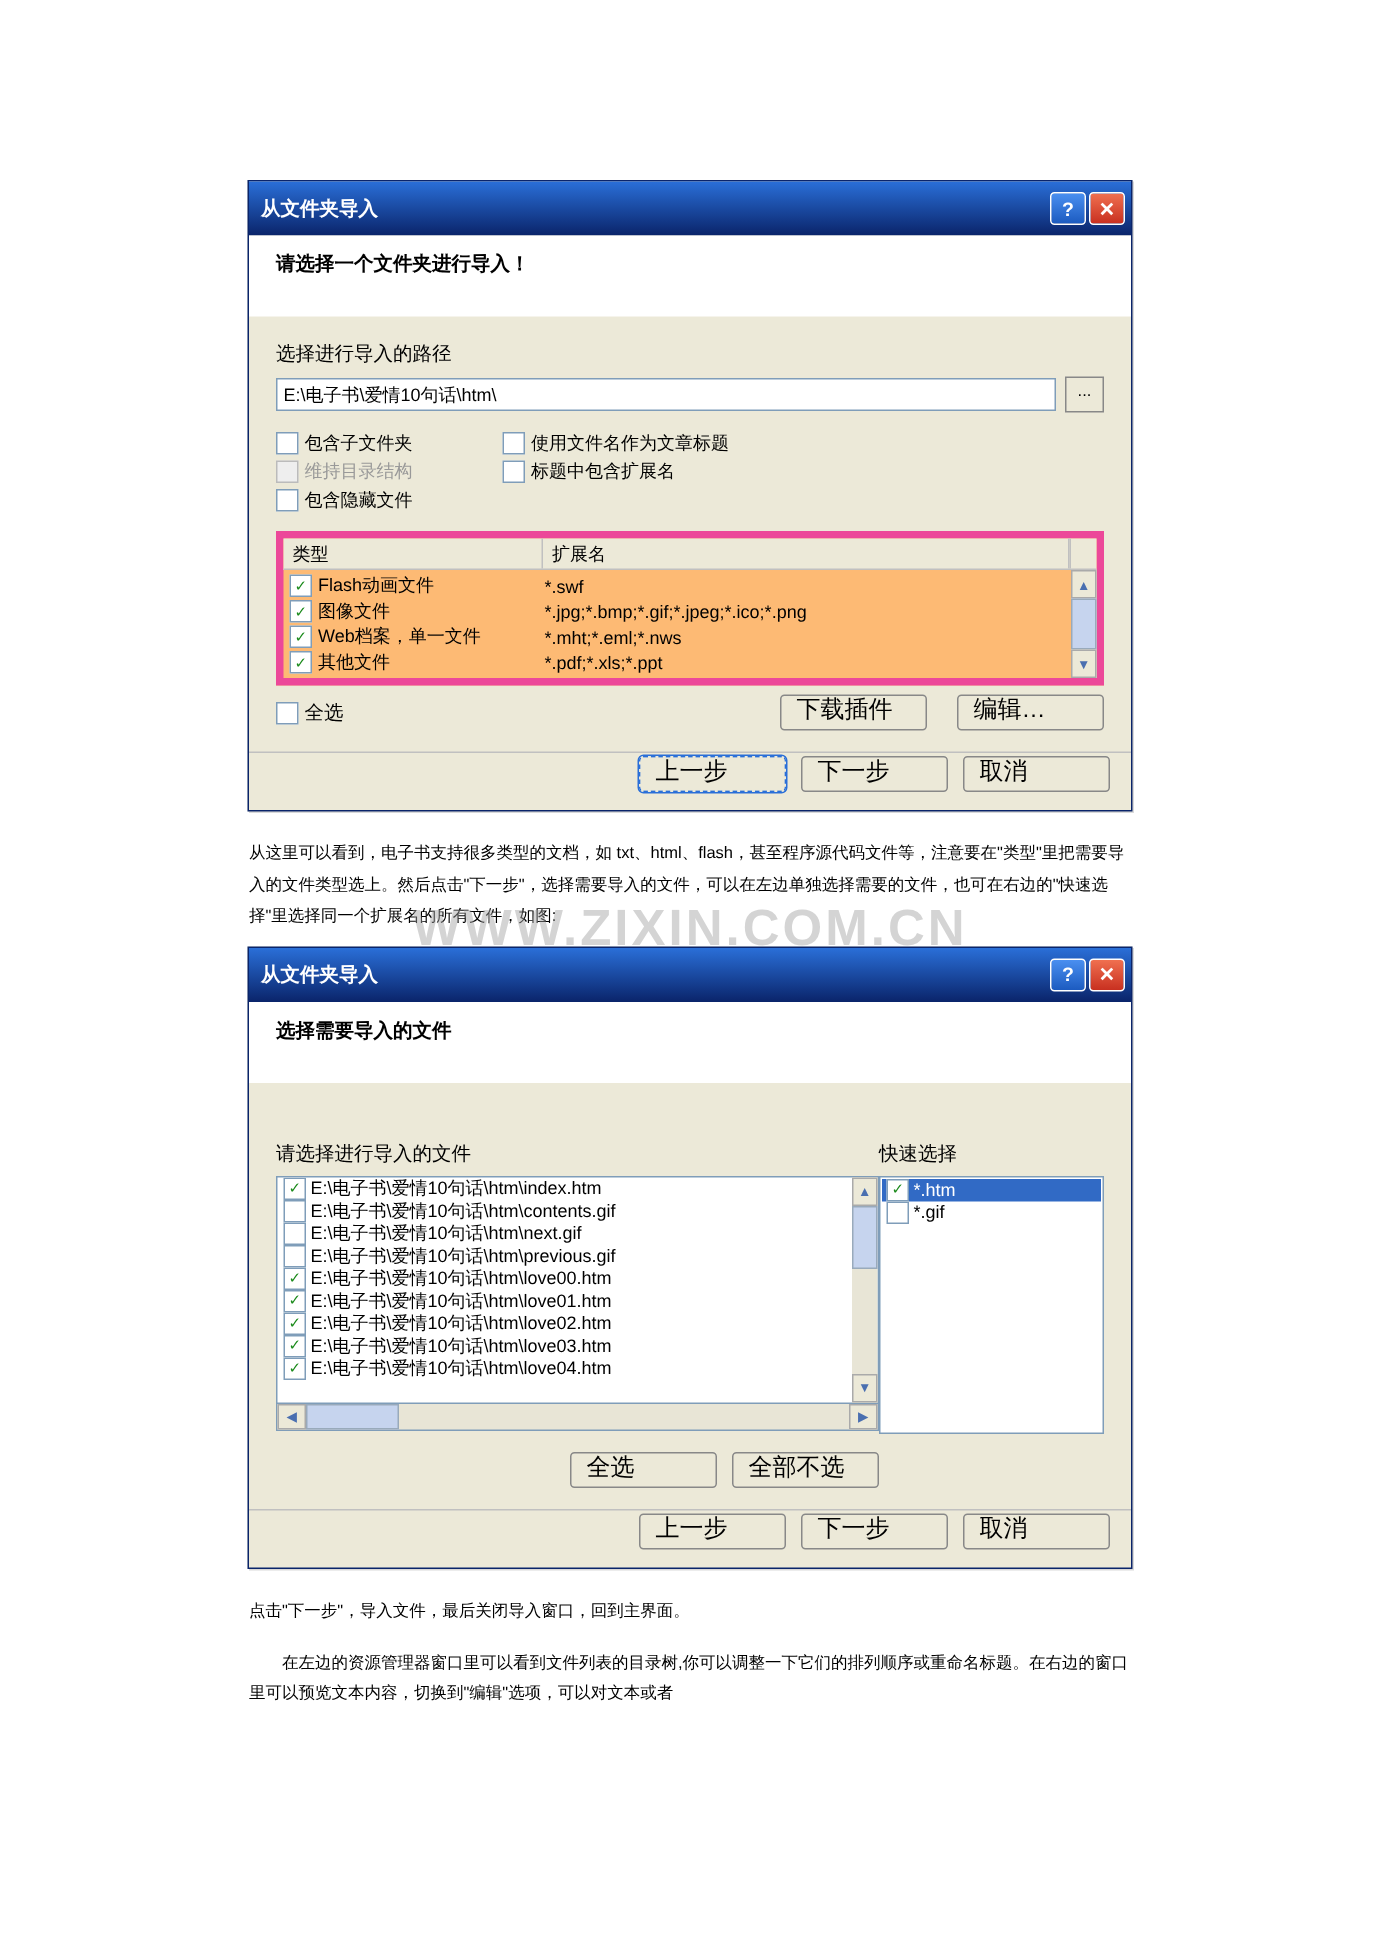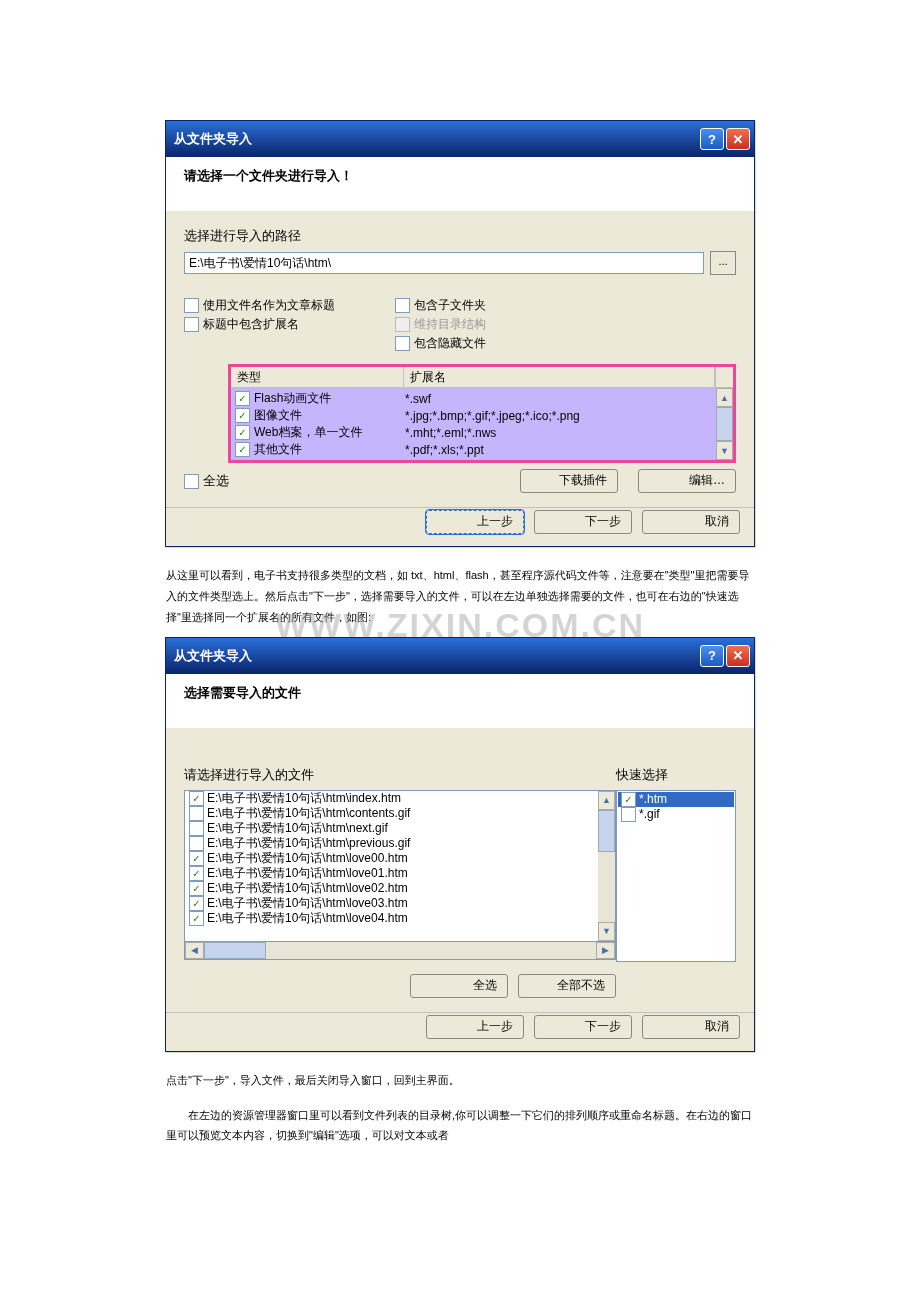--- a/index.html
+++ b/index.html
@@ -61,21 +61,21 @@
 .body-panel {
   padding: 12px 18px 14px 18px;
 }
 .label-row {
   margin: 4px 0 6px 0;
 }
 .path-row {
   display: flex;
   align-items: center;
   gap: 6px;
-  margin-bottom: 20px;
+  margin-bottom: 10px;
   justify-content: center;
 }
 .text-input {
   flex: 1;
   height: 20px;
   background: #fff;
   border: 1px solid #7F9DB9;
   padding: 0 4px;
   font-size: 12px;
   line-height: 20px;
@@ -109,24 +109,23 @@
   background: #fff;
   border: 1px solid #7F9DB9;
   display: inline-flex;
   align-items: center;
   justify-content: center;
   font-size: 10px;
   color: #1a8a1a;
 }
 .cb.disabled { background: #eee; border-color:#bbb; }
 .listview {
-  border: 3px solid #ec4899;
-  background: #c4b5fd;
+  border: 5px solid #ec4899;
+  background: #fdba74;
   margin-bottom: 6px;
-  margin-left: 44px;
 }
 .lv-header {
   display: flex;
   background: #ECE9D8;
   height: 20px;
   border-bottom: 1px solid #c0c0c0;
 }
 .lv-header .col {
   border-right: 1px solid #c0c0c0;
   padding: 2px 6px;
@@ -173,42 +172,42 @@
   align-items: center;
   gap: 4px;
   flex: 1;
 }
 .wbtn {
   min-width: 76px;
   height: 22px;
   background: #ECE9D8;
   border: 1px solid #888;
   border-radius: 3px;
-  text-align: right;
+  text-align: left;
   line-height: 20px;
-  font-size: 12px;
+  font-size: 16px;
   padding: 0 10px;
 }
 .wbtn.focus {
   border: 1px dashed #2a6fd8;
   outline: 1px solid #2a6fd8;
 }
 .wizard-footer {
   border-top: 1px solid #c0c0c0;
   padding: 2px 14px 12px 14px;
   display: flex;
   justify-content: flex-end;
   gap: 10px;
 }
 .files-pane {
   display: flex;
   margin-top: 22px;
 }
 .files-left { flex:1; }
-.files-right { width: 120px; }
+.files-right { width: 150px; }
 .file-listbox {
   border: 1px solid #7F9DB9;
   background:#fff;
   height: 150px;
   display:flex;
 }
 .file-list {
   flex:1;
   overflow:hidden;
   font-size:12px;
@@ -282,42 +281,42 @@
       <span class="winbtn close">✕</span>
     </div>
     <div class="section-heading">请选择一个文件夹进行导入！</div>
     <div class="body-panel">
       <div class="label-row">选择进行导入的路径</div>
       <div class="path-row">
         <div class="text-input">E:\电子书\爱情10句话\htm\</div>
         <div class="browse-btn">...</div>
       </div>
       <div class="checkbox-rows">
+        <div class="check-col" id="d1-checks-left">
+            <div class="check-item">
+              <span class="cb"></span>
+              <span>包含子文件夹</span>
+            </div>
+            <div class="check-item disabled">
+              <span class="cb disabled"></span>
+              <span>维持目录结构</span>
+            </div>
+            <div class="check-item">
+              <span class="cb"></span>
+              <span>包含隐藏文件</span>
+            </div>
+          </div>
         <div class="check-col" id="d1-checks-right">
             <div class="check-item">
               <span class="cb"></span>
               <span>使用文件名作为文章标题</span>
             </div>
             <div class="check-item">
               <span class="cb"></span>
               <span>标题中包含扩展名</span>
-            </div>
-          </div>
-        <div class="check-col" id="d1-checks-left">
-            <div class="check-item">
-              <span class="cb"></span>
-              <span>包含子文件夹</span>
-            </div>
-            <div class="check-item disabled">
-              <span class="cb disabled"></span>
-              <span>维持目录结构</span>
-            </div>
-            <div class="check-item">
-              <span class="cb"></span>
-              <span>包含隐藏文件</span>
             </div>
           </div>
       </div>
       <div class="listview">
         <div class="lv-header">
           <div class="col col1">类型</div>
           <div class="col col2">扩展名</div>
           <div class="scroll-spacer"></div>
         </div>
         <div class="lv-body">

